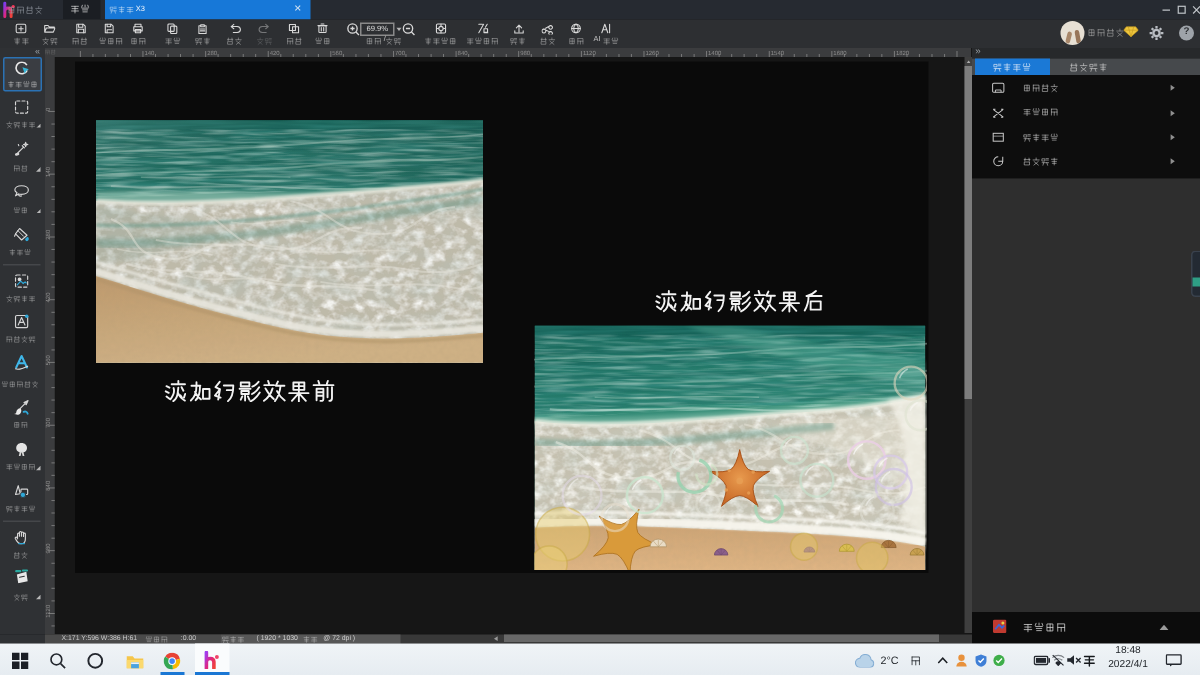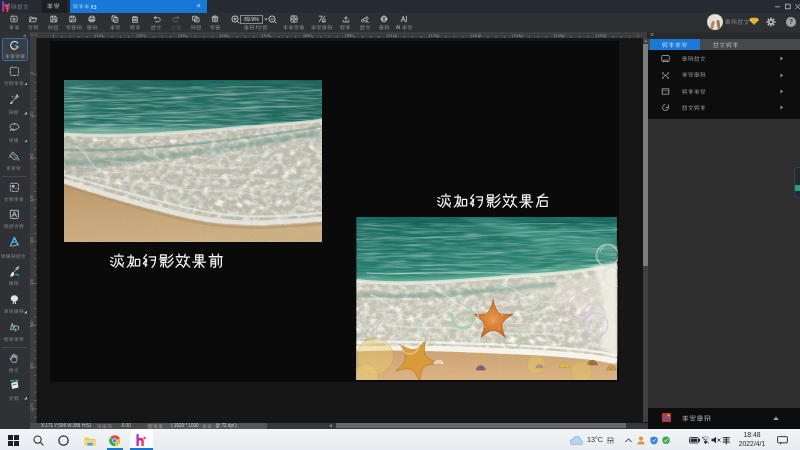--- a/index.html
+++ b/index.html
@@ -1215,21 +1215,21 @@
         <stop offset="1" stop-color="#f04438"></stop>
       </linearGradient>
     </defs>
 <path d="M1.6,1 V11.5 M1.6,7 C2,4.4 6.4,4.2 6.6,7.2 L6.6,11.5" stroke="url(#lg2)" stroke-width="2.4" fill="none" stroke-linecap="round"></path>
 <circle cx="8.6" cy="4" r="1.3" fill="#f04468"></circle>
   </svg>
 <div style="position:absolute;left:129.5px;top:448.0px;width:23.5px;height:2.0px;background:#1a77d4;"></div>
 <svg style="position:absolute;left:569.5px;top:435.5px;" width="13.5" height="9.5" viewBox="0 0 13.5 9.5">
     <path d="M3.6,9 a3.1,3.1 0 0 1 -0.4,-6.2 a3.9,3.9 0 0 1 7.5,1 a2.7,2.7 0 0 1 -0.5,5.2 Z" fill="#b9d3e9" stroke="#85aed4" stroke-width="0.7"></path>
   </svg>
-<div style="position:absolute;font-family:'Liberation Sans', sans-serif;font-size:7.2px;color:#1d2126;font-weight:normal;letter-spacing:0px;white-space:nowrap;line-height:1;left:587.0px;top:440.3px;transform:translate(0,-50%);">13°C</div>
+<div style="position:absolute;font-family:'Liberation Sans', sans-serif;font-size:7.2px;color:#1d2126;font-weight:normal;letter-spacing:0px;white-space:nowrap;line-height:1;left:587.0px;top:440.3px;transform:translate(0,-50%);">2°C</div>
 <div style="position:absolute;left:607.0px;top:436.8px">
     <svg width="7.0" height="7.0" viewBox="0 0 7.0 7.0" style="display:block;overflow:visible">
       <g fill="none" stroke="#1d2126" stroke-width="0.77" stroke-linecap="round" opacity="1.00">
         <g transform="translate(0.00,0) scale(0.700)">
           <use href="#g4"></use>
         </g>
       </g>
     </svg>
   </div>
 <svg style="position:absolute;left:624.5px;top:438.0px;" width="7.0" height="4.5" viewBox="0 0 7 4.5">

